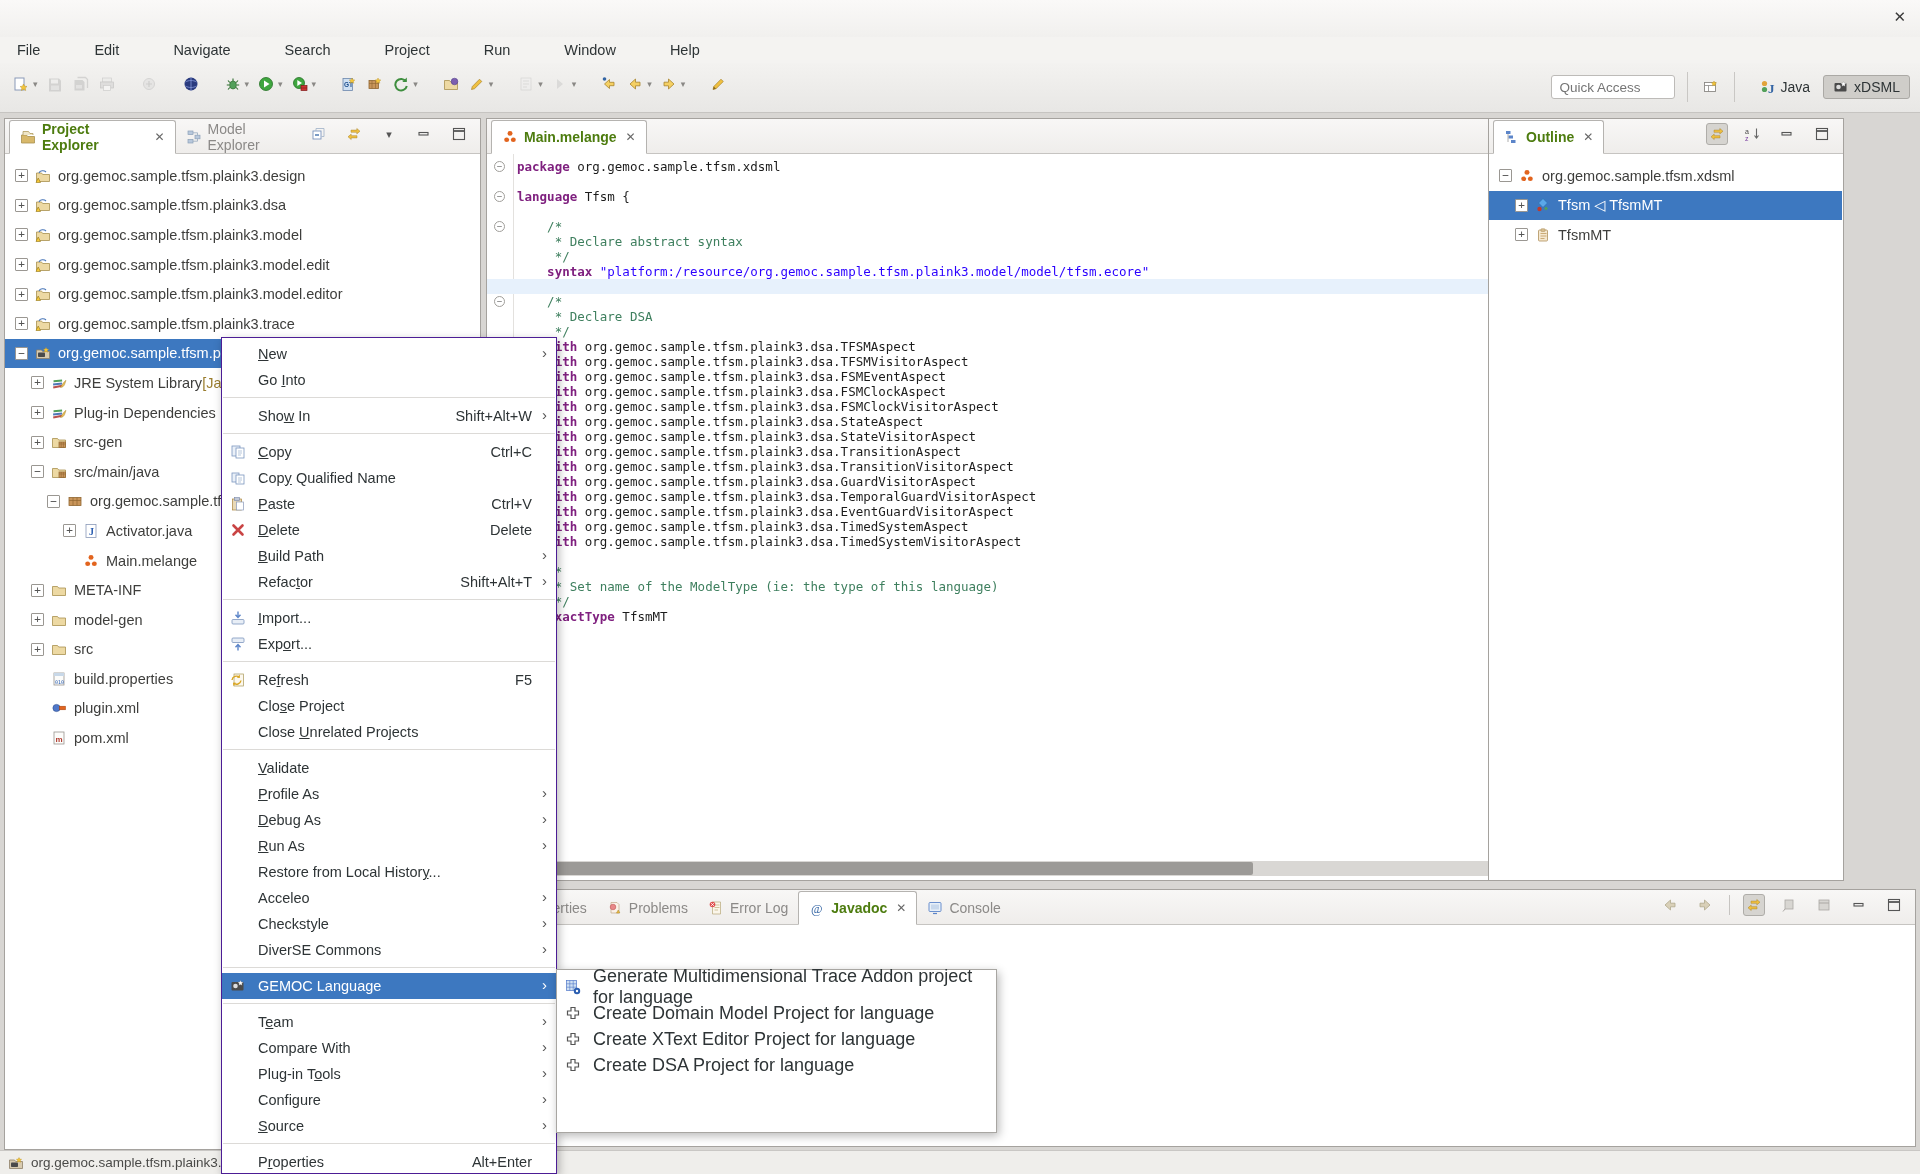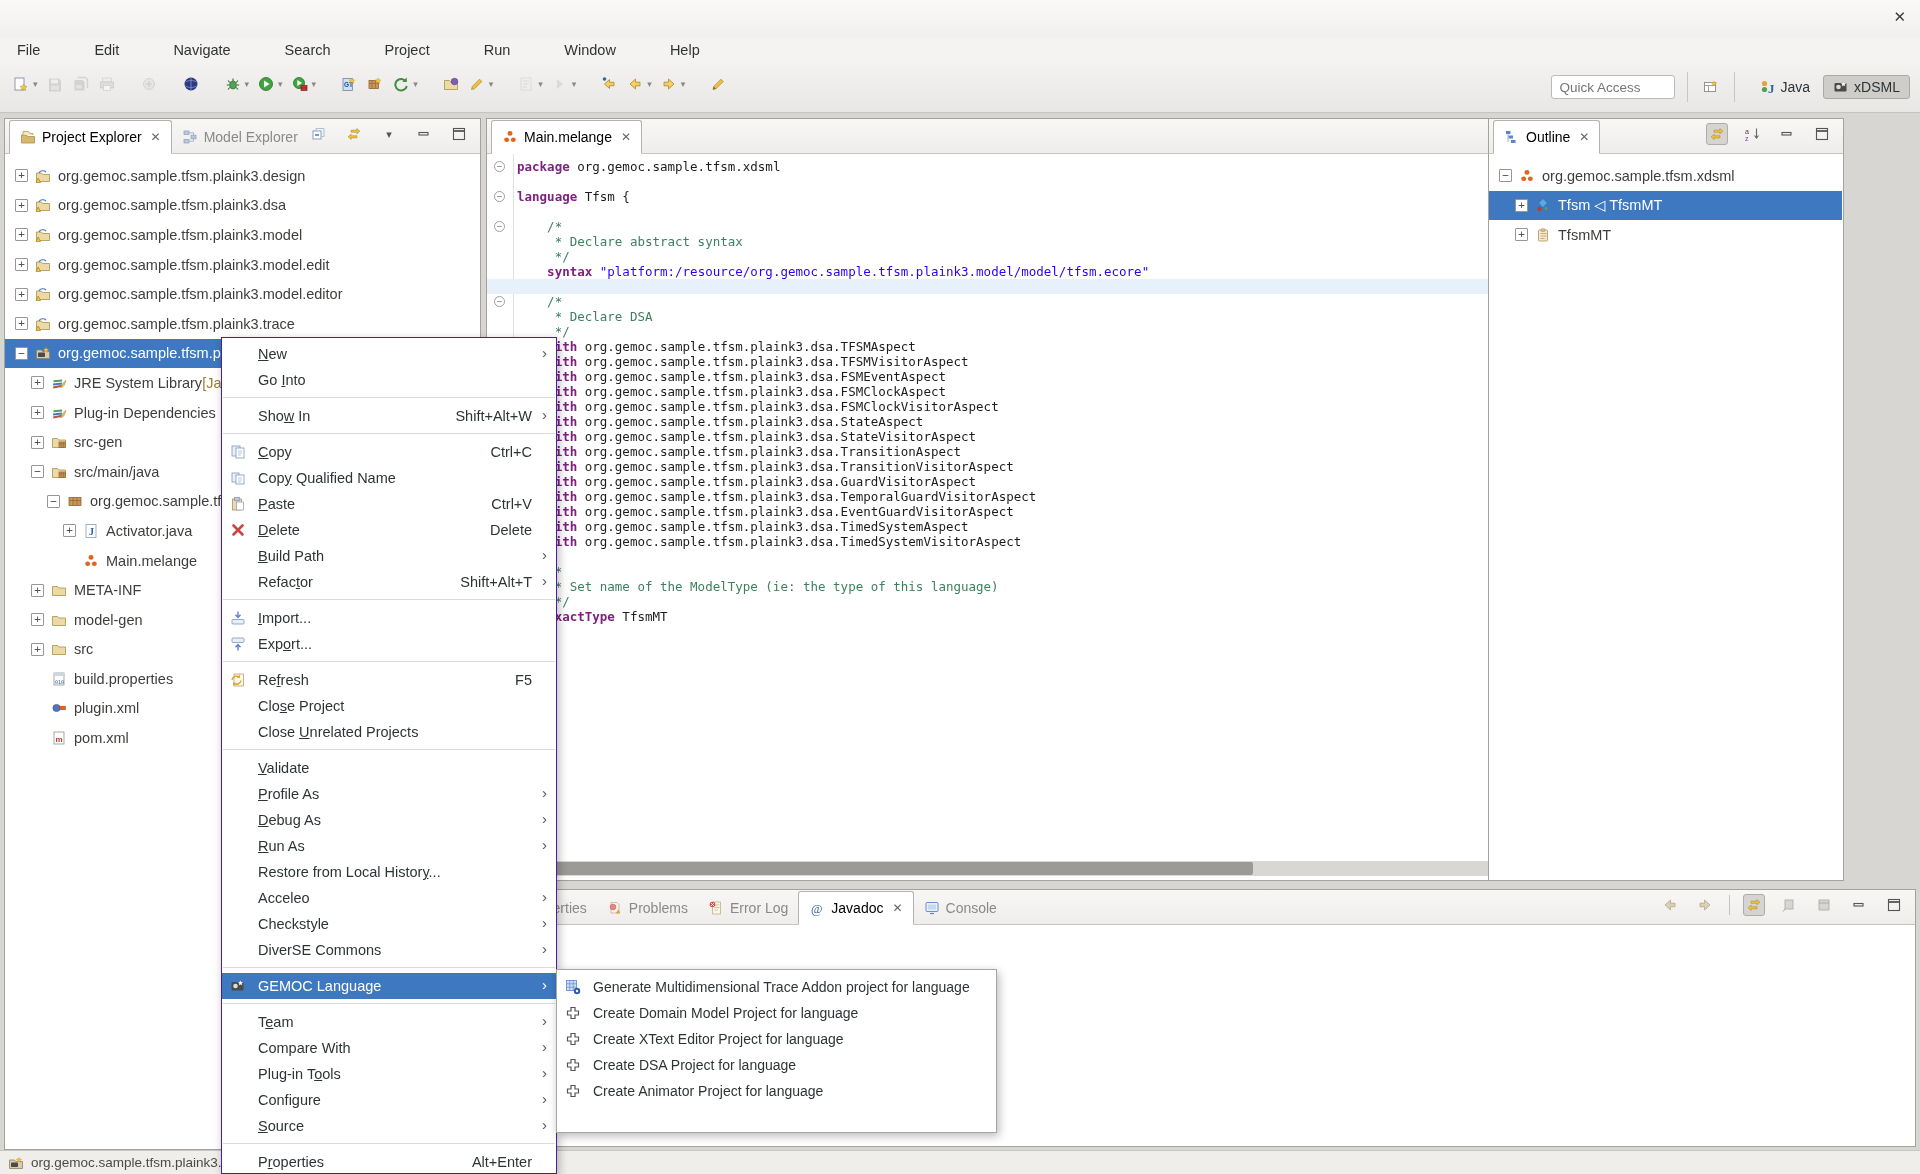--- a/index.html
+++ b/index.html
@@ -25,21 +25,21 @@
   .vbar{width:1px;height:30px;background:#C9C7C4;margin:0 12px;}
   .persp{display:flex;align-items:center;gap:5px;font-size:14px;color:#2E3436;padding:3px 9px;border-radius:3px;margin-left:4px;}
   .persp.active{background:#CFCDC9;border:1px solid #ABA9A5;}
   .panel{position:absolute;background:#fff;border:1px solid #A5A29E;box-sizing:border-box;}
   .phead{position:absolute;top:0;left:0;right:0;height:34px;
     background:linear-gradient(#F8F7F6,#EFEDEB);border-bottom:1px solid #C6C4C1;
     display:flex;align-items:flex-end;padding-left:4px;}
   .tab{display:flex;align-items:center;gap:6px;height:33px;padding:0 10px;font-size:14px;color:#8B8987;box-sizing:border-box;}
   .tab.active{background:#fff;border:1px solid #B5B3B0;border-bottom:1px solid #fff;
     border-radius:3px 3px 0 0;color:#2E3436;height:34px;margin-bottom:-1px;}
-  .tab.active .lbl{color:#000000;}
+  .tab.active .lbl{color:#4d7c0f;font-weight:bold;}
   .tclose{font-size:12px;color:#666;margin-left:3px;}
   .hicons{margin-left:auto;display:flex;align-items:center;gap:13px;padding-right:10px;align-self:center;margin-bottom:4px;}
   .hbtn{width:22px;height:22px;display:flex;align-items:center;justify-content:center;box-sizing:border-box;}
   .hbtn.pressed{background:#D6D4D0;border:1px solid #AFADA9;border-radius:3px;}
   .vmenu{font-size:11px;color:#555;}
   .tree{position:absolute;left:0;right:1px;top:35px;bottom:1px;overflow:hidden;padding-top:7px;}
   .trow{height:29.6px;display:flex;align-items:center;font-size:14.5px;color:#3E3E3C;white-space:nowrap;}
   .trow.sel{background:#3D78C0;color:#fff;}
   .exp{width:13px;height:13px;border:1px solid #9A9792;background:#fff;color:#555;flex:none;
     font-family:"DejaVu Sans Mono",monospace;font-size:11px;line-height:11px;text-align:center;border-radius:1px;box-sizing:border-box;}
@@ -66,21 +66,21 @@
     font-size:14.5px;color:#2E3436;box-sizing:border-box;overflow:hidden;}
   .mrow{height:26px;display:flex;align-items:center;padding:0 8px;position:relative;}
   .micon{width:22px;margin-right:6px;flex:none;display:flex;align-items:center;}
   .maccel{margin-left:auto;padding-right:16px;}
   .msub{position:absolute;right:9px;color:#555;font-size:15px;top:3px;}
   .mrow.hl{background:#3D78C0;color:#fff;}
   .mrow.hl .msub{color:#fff;}
   .msep{height:1px;background:#DCDAD7;margin:4px 1px 5px 1px;}
   .submenu{position:absolute;left:556px;top:969px;width:441px;height:164px;background:#fff;
     border:1px solid #A8A6A2;box-shadow:2px 3px 9px rgba(0,0,0,.28);z-index:21;padding-top:4px;
-    font-size:14px;color:#2E3436;box-sizing:border-box;}
+    font-size:18px;color:#2E3436;box-sizing:border-box;}
   .statusbar{position:absolute;left:0;right:0;bottom:0;height:23px;background:#EFEEEB;border-top:1px solid #C9C7C4;
     display:flex;align-items:center;gap:7px;padding-left:8px;font-size:13.5px;color:#4A4A48;z-index:5;}
   svg{display:block;}
 </style>
 </head>
 <body>
 
 <div class="titlebar">
   <span class="win-close">✕</span>
 </div>
@@ -1149,23 +1149,13 @@
     <div class="mrow">
       <span class="micon">
         <span class="ic">
           <svg width="16" height="16" viewBox="0 0 16 16">
             <path d="M6 2.5h4v3.5h3.5v4H10v3.5H6V10H2.5V6H6z" fill="#fff" stroke="#555" stroke-width="1.2"></path>
           </svg>
         </span>
       </span>
       <span>Create DSA Project for language</span>
     </div>
-    <div class="mrow">
-      <span class="micon">
-        <span class="ic">
-          <svg width="16" height="16" viewBox="0 0 16 16">
-            <path d="M6 2.5h4v3.5h3.5v4H10v3.5H6V10H2.5V6H6z" fill="#fff" stroke="#555" stroke-width="1.2"></path>
-          </svg>
-        </span>
-      </span>
-      <span>Create Animator Project for language</span>
-    </div>
   </div>
 
 </body></html>

